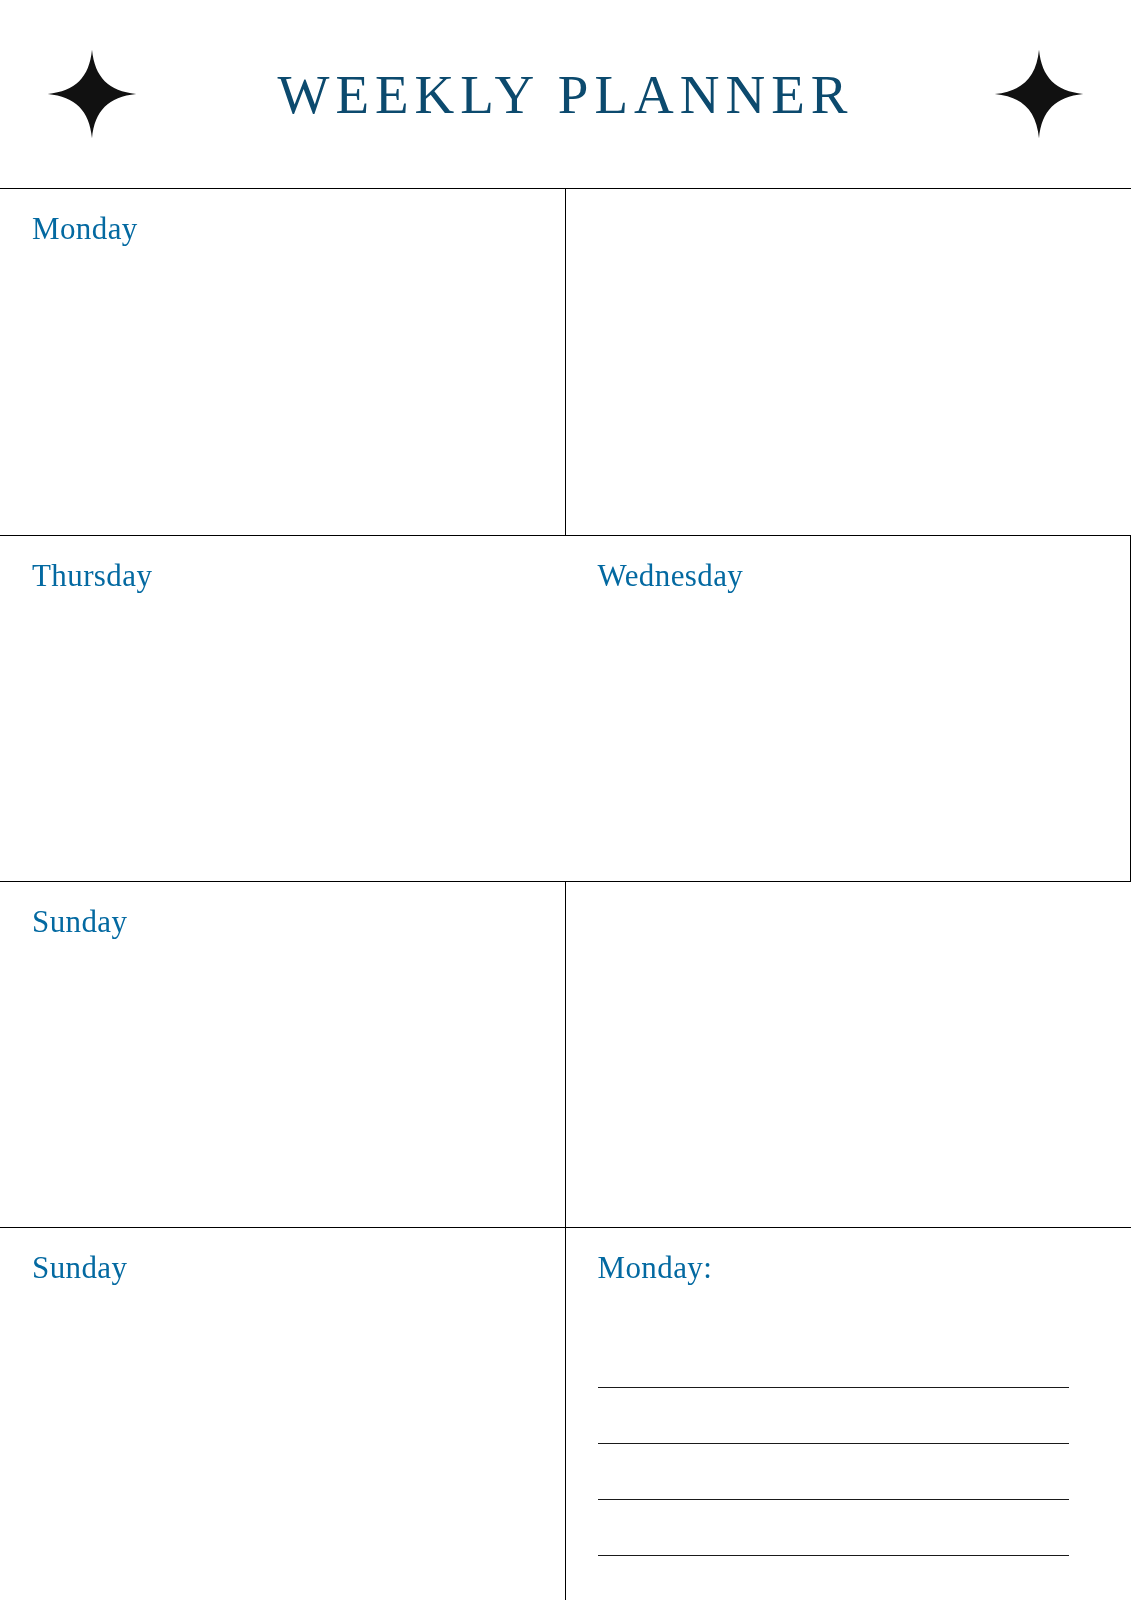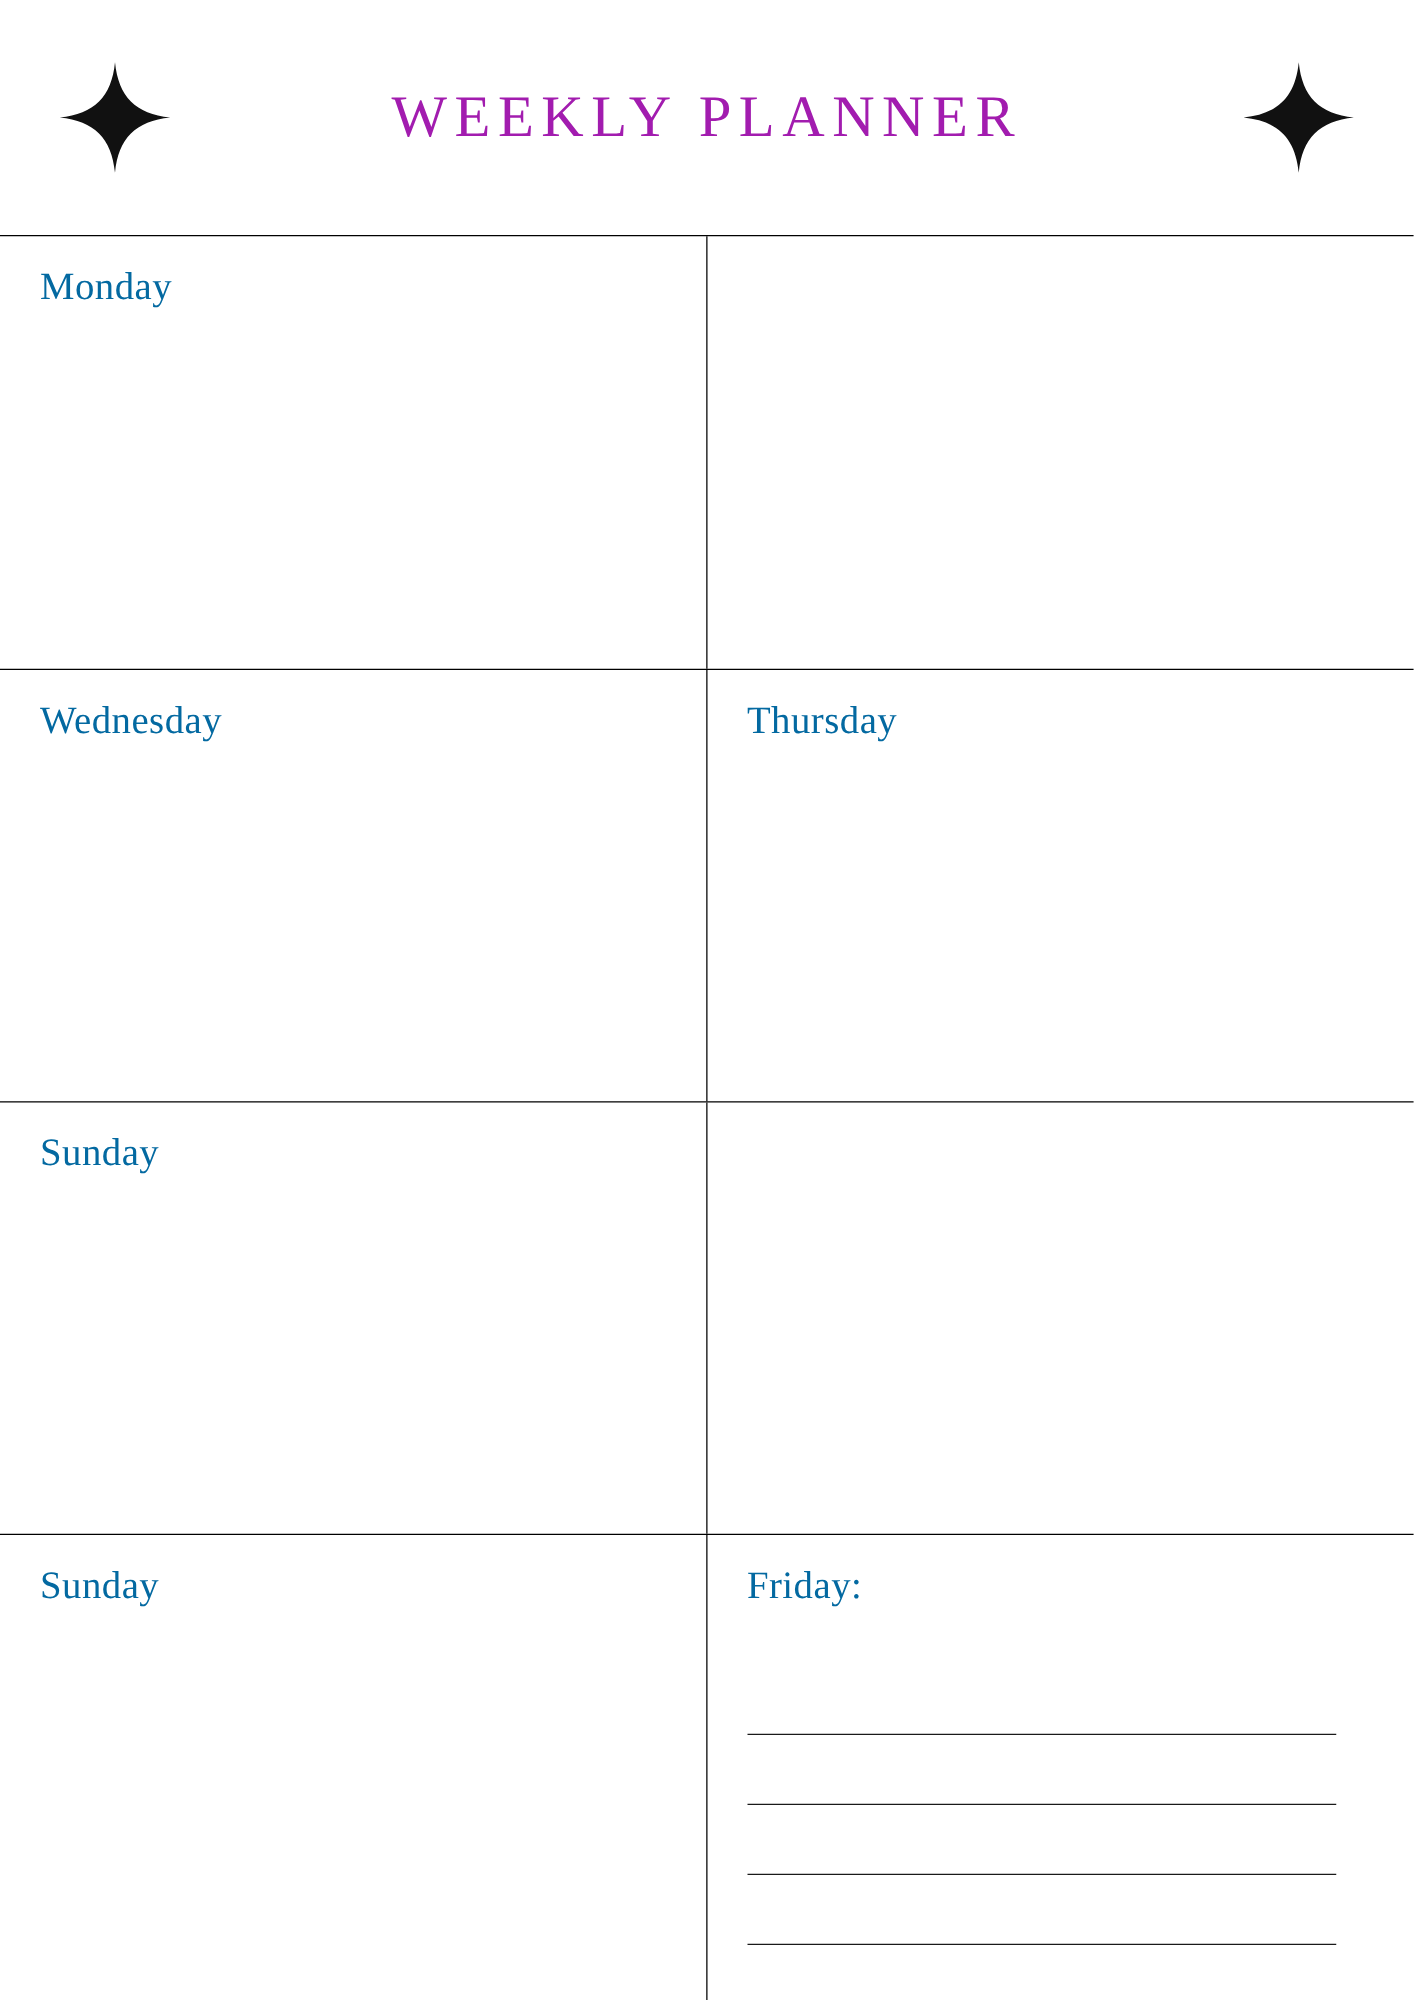--- a/index.html
+++ b/index.html
@@ -19,24 +19,24 @@
   .header {
     height: 188px;
     width: 100%;
     display: flex;
     align-items: center;
     justify-content: center;
     position: relative;
   }
   .planner-title {
     font-family: "Liberation Serif", serif;
-    font-size: 47px;
+    font-size: 55px;
     letter-spacing: 6px;
     font-weight: 400;
-    color: #a21caf;
+    color: #0c4a6e;
     white-space: nowrap;
   }
   .sparkle {
     position: absolute;
     top: 50%;
     transform: translateY(-50%);
     width: 92px;
     height: 92px;
   }
   .sparkle.left  { left: 46px; }
@@ -106,40 +106,40 @@
 
 <div class="grid">
 
   <div class="row row-1">
     <div class="cell left">
       <div class="day-label">Monday</div>
     </div>
   </div>
 
   <div class="row row-2">
+    <div class="cell right">
+      <div class="day-label">Thursday</div>
+    </div>
     <div class="cell left">
       <div class="day-label">Wednesday</div>
-    </div>
-    <div class="cell right">
-      <div class="day-label">Thursday</div>
     </div>
   </div>
 
   <div class="row row-3">
     <div class="cell left">
       <div class="day-label">Sunday</div>
     </div>
   </div>
 
   <div class="row row-4">
     <div class="cell left">
       <div class="day-label">Sunday</div>
     </div>
     <div class="cell right">
-      <div class="day-label">Friday:</div>
+      <div class="day-label">Monday:</div>
       <div class="notes-lines">
         <div class="note-line"></div>
         <div class="note-line"></div>
         <div class="note-line"></div>
         <div class="note-line"></div>
       </div>
     </div>
   </div>
 
 </div>

